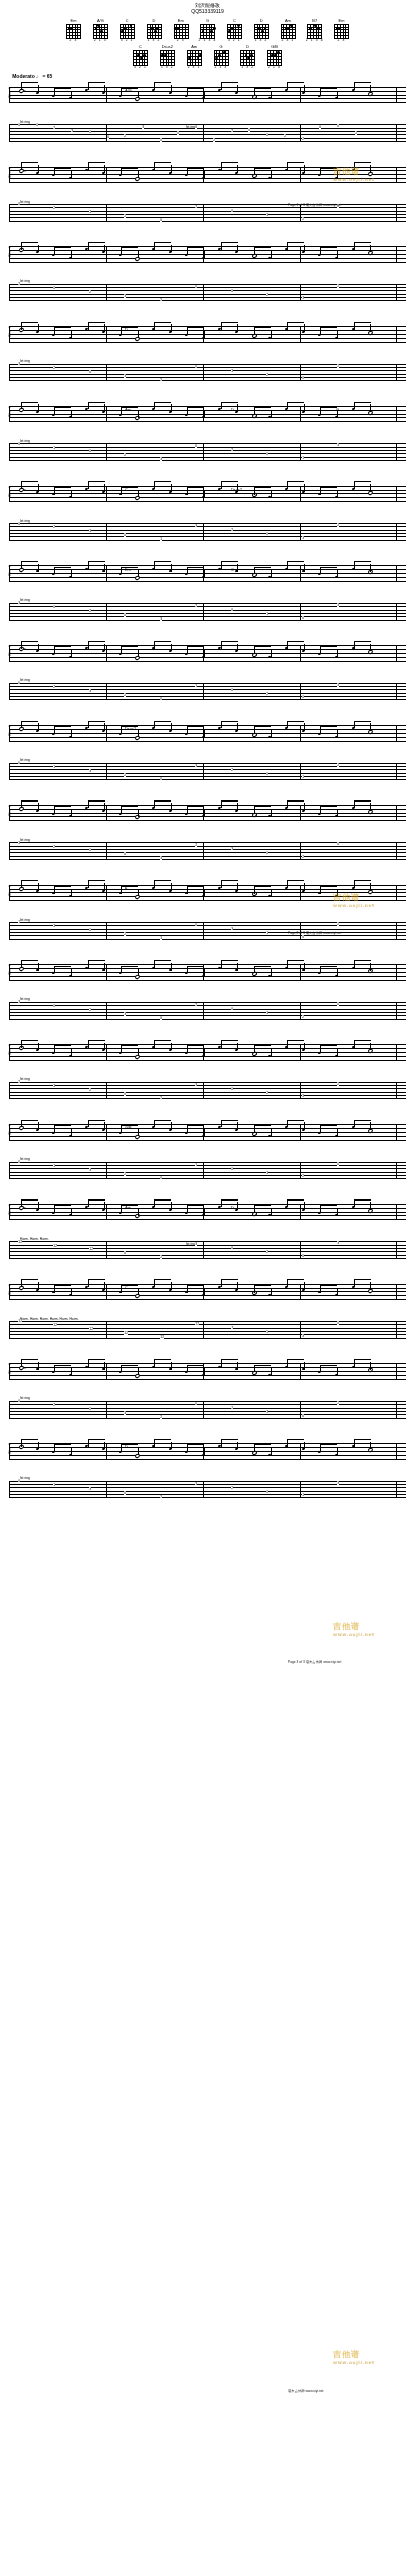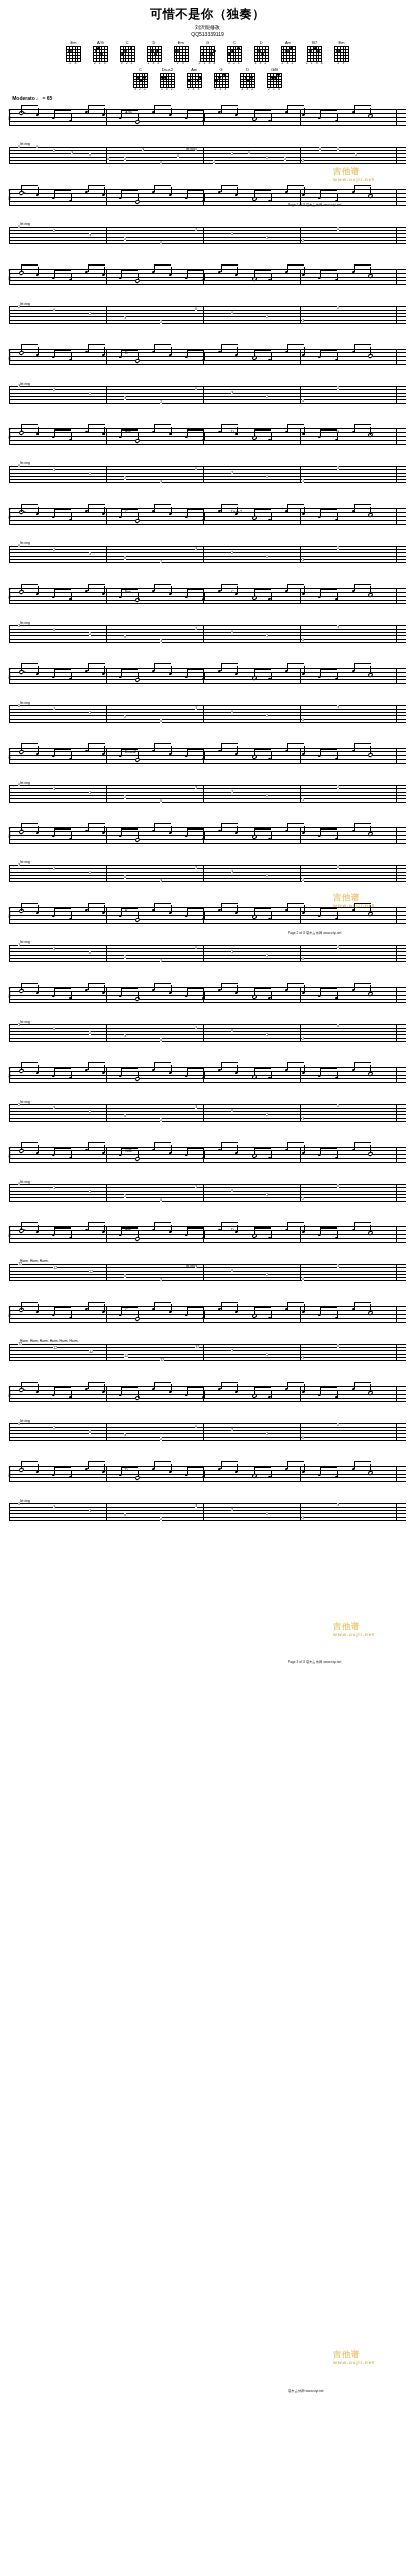--- a/index.html
+++ b/index.html
@@ -46,21 +46,20 @@
   .pagenote{position:absolute;font-size:3.3px;font-family:"Liberation Sans",sans-serif;color:#222;}
   .wm{position:absolute;font-family:"DejaVu Sans",sans-serif;font-weight:bold;opacity:.55;}
   .wm .wm1{font-size:8.3px;color:#d8a21a;letter-spacing:0.6px;}
   .wm .wm2{font-size:4.4px;color:#c08a10;letter-spacing:0.6px;}
 </style>
 </head>
 <body>
 
 <div class="page">
 
-  <div class="title">可惜不是你（独奏）</div>
   <div class="subtitle">刘沢能修改</div>
   <div class="qq">QQ513339119</div>
 
   <div class="chord-rows">
     <div class="chord-row" id="crow1">
         <div class="chord">
           <div class="cname">Em</div>
           <div class="grid">
             <div class="nut"></div>
             <div class="vline" style="left: 0px;"></div>

